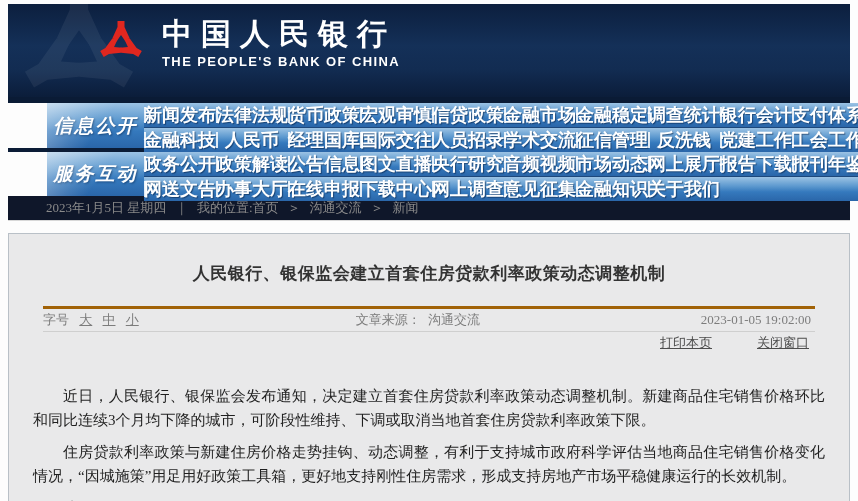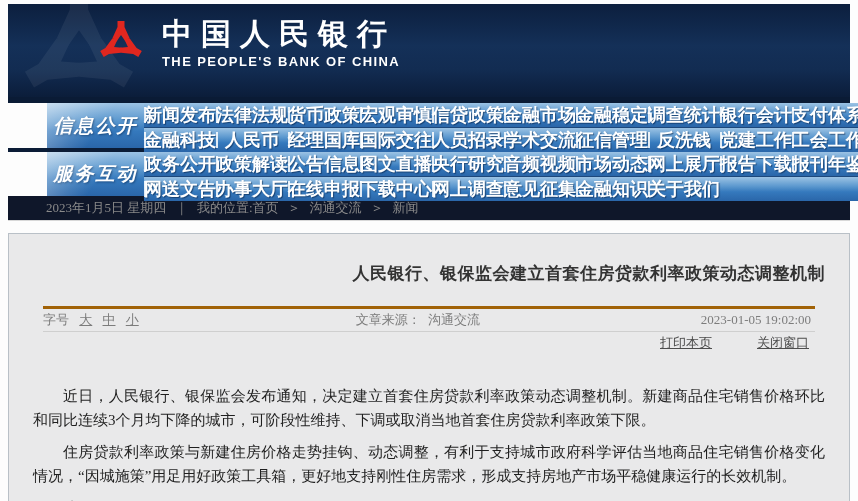--- a/index.html
+++ b/index.html
@@ -41,21 +41,21 @@
   
   .breadcrumb { height:25px; background:#0f172a; border-bottom:1px solid #d8d8d8;
     display:flex; align-items:center; padding-left:38px; color:#8a8a8a; font-size:13px;
     font-family:"Liberation Serif","DejaVu Serif",serif; }
   .breadcrumb span { margin-right:9px; }
   .bc-link { cursor:pointer; }
 
   
   .card { margin:12px 8px 0 8px; height:400px; background:#e9e9ea; border:1px solid #b9c0c7;
     padding:0 24px; }
-  .article-title { margin-top:28px; text-align:right; font-size:17px; font-weight:bold;
+  .article-title { margin-top:28px; text-align:center; font-size:17px; font-weight:bold;
     color:#333; letter-spacing:.5px; }
   .meta-row { margin:21px 10px 0 10px; height:26px; display:flex; align-items:center;
     border-top:3px solid #a16207; border-bottom:1px solid #cfcfcf;
     color:#7c7c7c; font-size:13px; font-family:"Liberation Serif","DejaVu Serif",serif; }
   .meta-left span { margin-right:7px; }
   .ul { text-decoration:underline; cursor:pointer; }
   .meta-source { margin-left:210px; }
   .meta-source span { margin-right:4px; }
   .meta-date { margin-left:auto; padding-right:4px;text-align:right; }
   .links-row { height:22px; display:flex; justify-content:flex-end; align-items:center;

